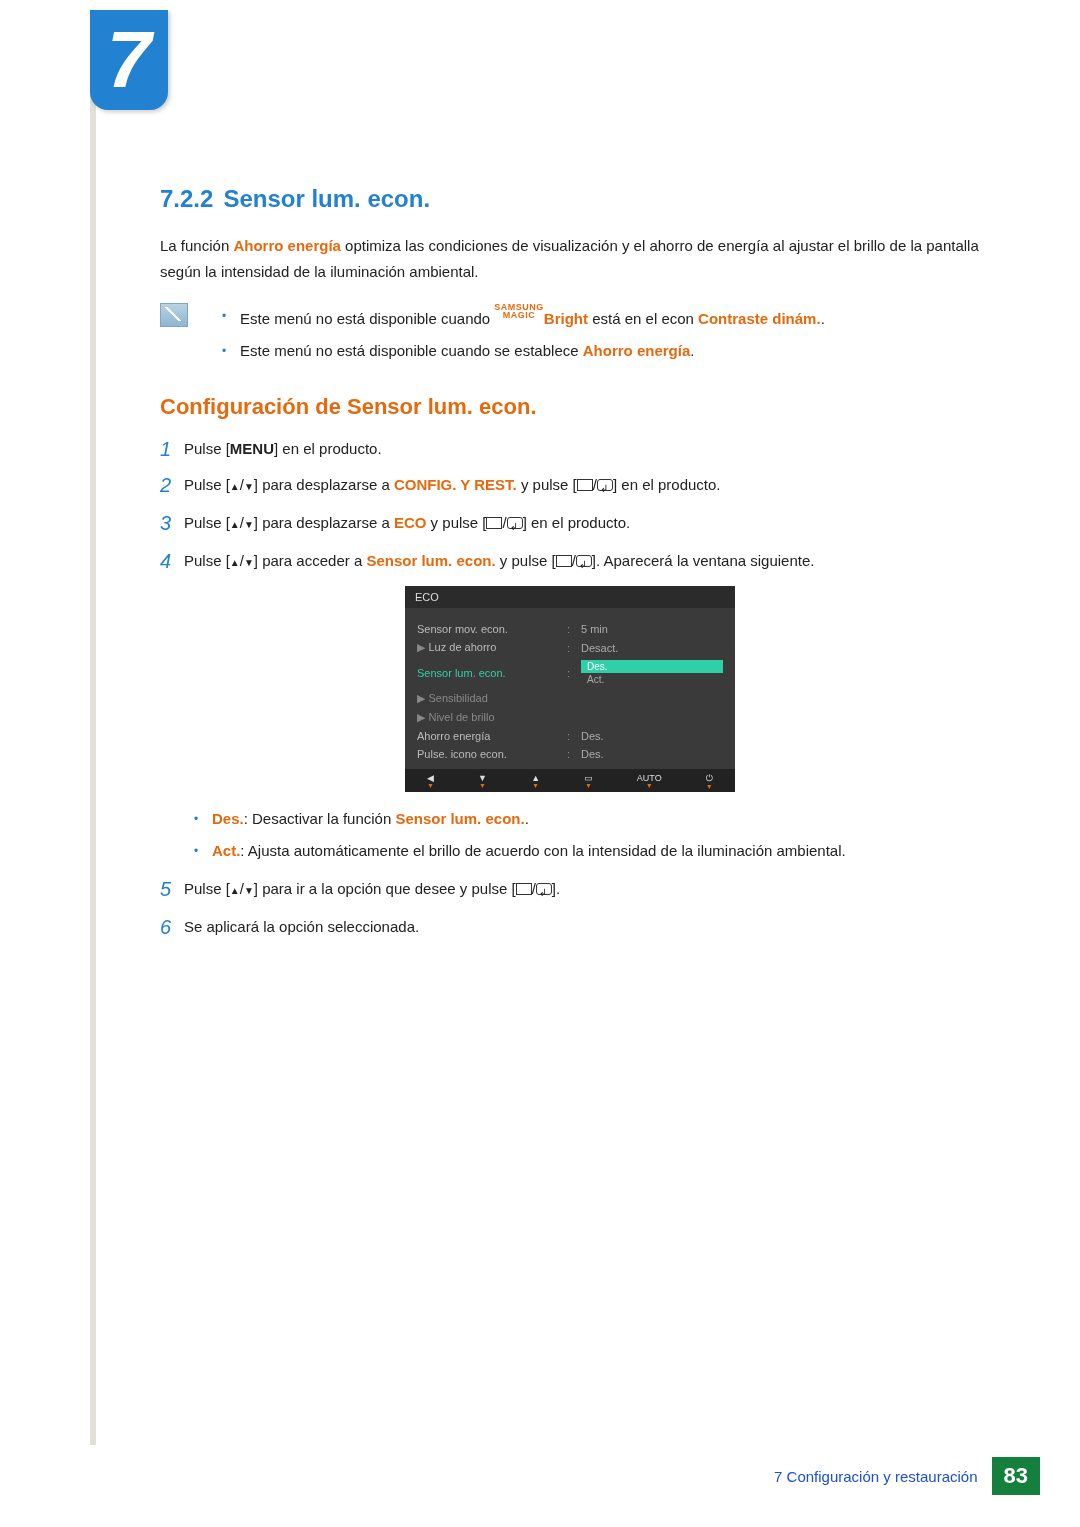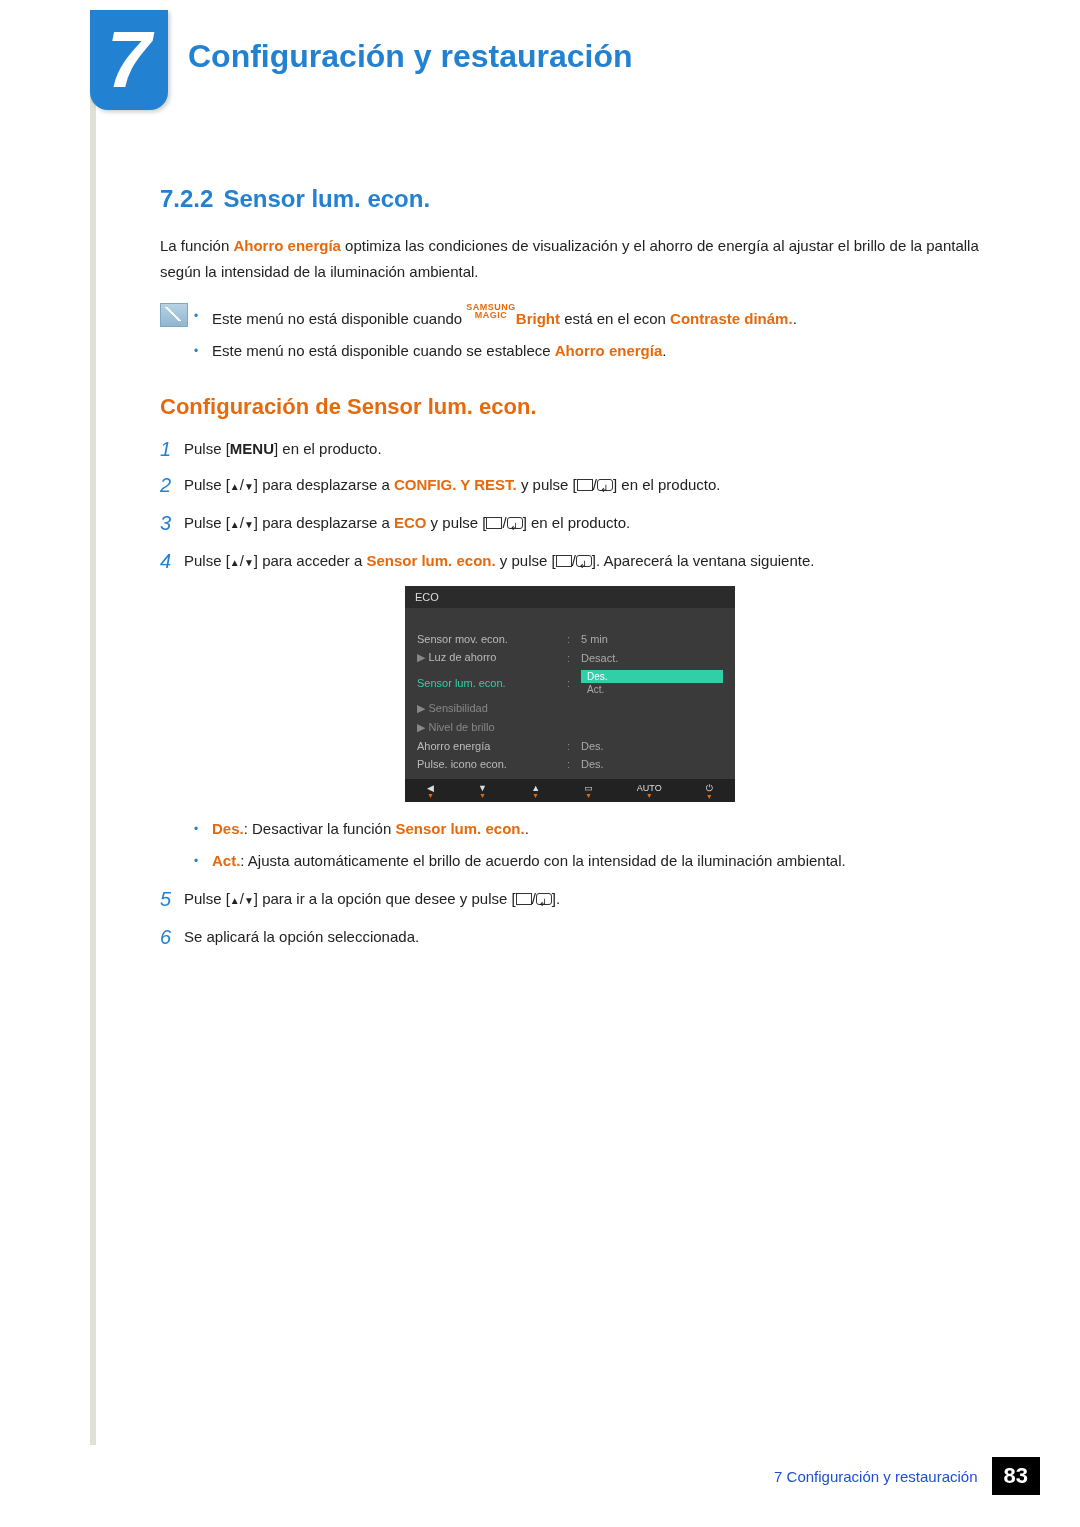--- a/index.html
+++ b/index.html
@@ -67,21 +67,21 @@
     margin-right: 10px;
   }
   .para {
     line-height: 26px;
     margin-bottom: 18px;
   }
   .bold-orange { color: #e56a0e; font-weight: bold; }
   .bold-black { font-weight: bold; }
   .note-row {
     display: flex;
-    gap: 2px;
+    gap: 30px;
     margin-bottom: 24px;
   }
   .pencil-icon {
     flex: 0 0 26px;
     height: 22px;
     background: linear-gradient(#b7d3e4, #8fb7d0);
     border: 1px solid #7fa8c0;
     position: relative;
   }
   .pencil-icon::after {
@@ -167,21 +167,21 @@
     font-size: 11px;
     color: #bbb;
   }
   .osd-title {
     background: #2b2b2b;
     padding: 5px 10px;
     font-size: 11px;
     color: #ddd;
   }
   .osd-body {
-    padding: 22px 0 0;
+    padding: 12px 0 0;
   }
   .osd-row {
     display: flex;
     padding: 3px 12px;
     align-items: center;
   }
   .osd-row.highlight .osd-label { color: #2fd0a7; }
   .osd-label {
     flex: 0 0 150px;
   }
@@ -221,34 +221,33 @@
   .footer {
     position: absolute;
     right: 40px;
     bottom: 32px;
     display: flex;
     align-items: center;
     gap: 14px;
   }
   .footer-text { color: #1d4ed8; font-size: 15px; }
   .footer-page {
-    background: #000000;
+    background: #15803d;
     color: #fff;
     font-weight: bold;
     font-size: 22px;
     padding: 6px 12px;
   }
 </style>
 </head>
 <body>
 
 <div class="page">
   <div class="left-stripe"></div>
   <div class="chapter-badge">7</div>
-  <div class="chapter-title">Configuración y restauración</div>
 
   <div class="content">
     <div class="section-heading">
       <span class="num">7.2.2</span><span>Sensor lum. econ.</span>
     </div>
 
     <div class="para">
       <span>La función </span><span class="bold-orange">Ahorro energía</span><span> optimiza las condiciones de visualización y el ahorro de energía al ajustar el brillo de la pantalla según la intensidad de la iluminación ambiental.</span>
     </div>
 

